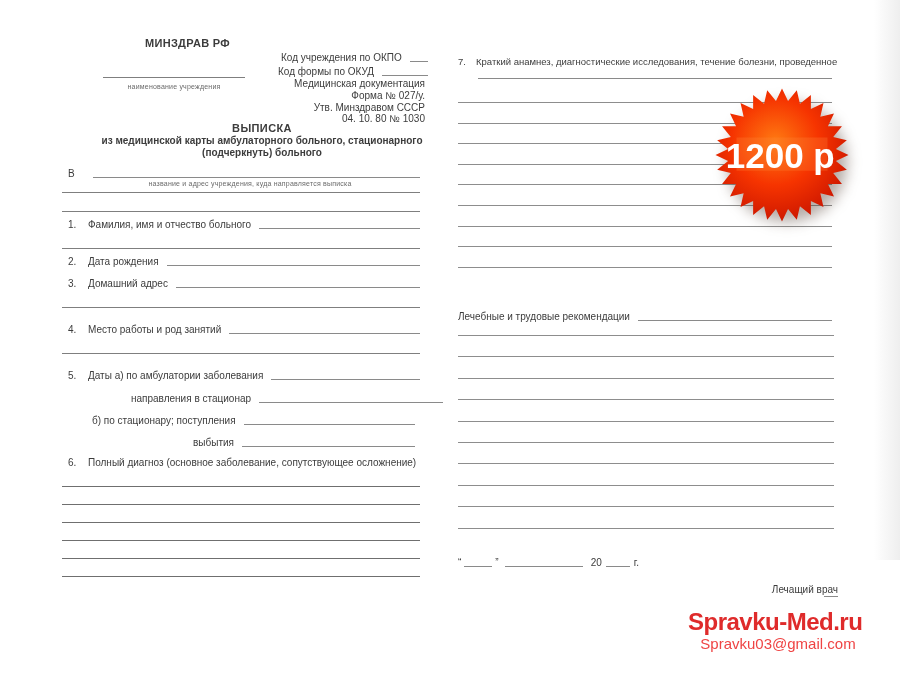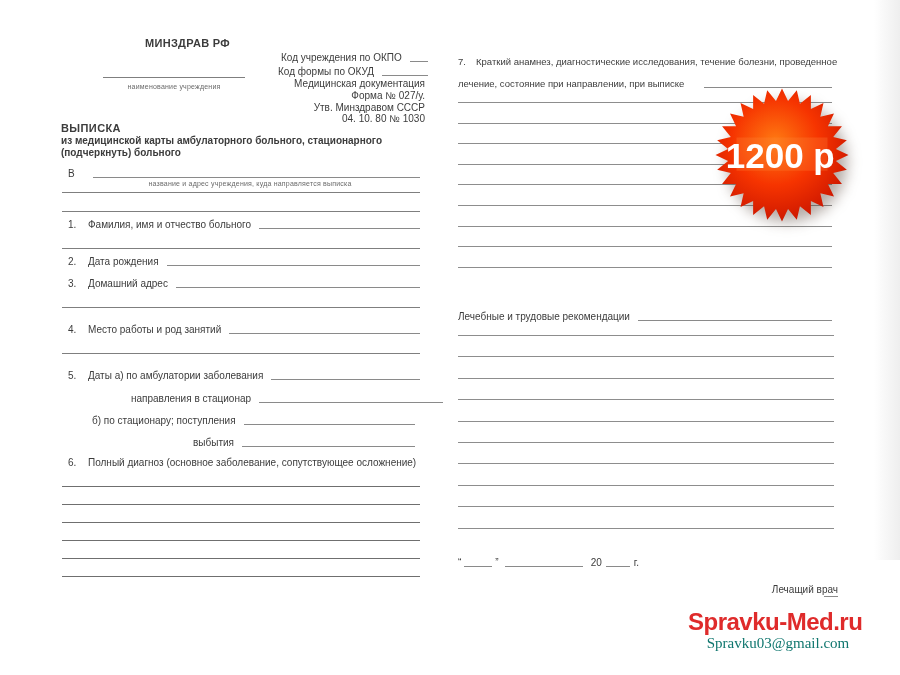--- a/index.html
+++ b/index.html
@@ -16,21 +16,21 @@
   .fill{flex:1 1 auto;border-bottom:1px solid #8a8a8a;height:0;margin:0 0 2px 8px;min-width:14px;}
   .hline{position:absolute;border-top:1px solid #7f7f7f;height:0;}
   .lines{position:absolute;}
   .lines .wline{border-top:1px solid #818181;}
   .lines-left .wline{height:17px;border-top-color:#6f6f6f;}
   .lines-a .wline{height:19.6px;border-top-color:#8d8d8d;}
   .lines-b .wline{height:20.4px;border-top-color:#8d8d8d;}
   .bold{font-weight:bold;}
   .caption{position:absolute;font-size:7px;color:#6a6a6a;text-align:center;letter-spacing:.2px;}
   .docblock{position:absolute;left:268px;top:78px;width:157px;text-align:right;font-size:10px;line-height:11.8px;color:#3c3c3c;}
-  .centerline{position:absolute;left:61px;width:402px;}
+  .centerline{position:absolute;left:61px;width:402px;text-align:center;}
   .edge-shade{position:absolute;right:0;top:0;width:26px;height:560px;
     background:linear-gradient(to left, rgba(150,150,150,.16), rgba(150,150,150,0));}
   .badge{position:absolute;left:712px;top:85px;width:140px;height:140px;
     filter:drop-shadow(5px 7px 6px rgba(90,70,60,.45));}
   .badge text{font-family:"Liberation Sans", sans-serif;font-weight:bold;}
   .wm-site{position:absolute;left:688px;top:608px;width:180px;
     font-size:24px;font-weight:bold;letter-spacing:-.5px;}
   .wm-email{position:absolute;left:688px;top:635px;width:180px;text-align:center;font-size:15px;}
   .date-seg{display:inline-block;border-bottom:1px solid #8a8a8a;height:10px;}
 </style>
@@ -134,21 +134,20 @@
     </div>
 </div>
 
 <div>
 
   <div class="row" style="left:458px;top:56px;width:400px;font-size:9.5px;">
     <span class="num" style="width:18px;">7.</span>
     <span class="lbl">Краткий анамнез, диагностические исследования, течение болезни, проведенное</span>
   </div>
   <div class="row" style="left:458px;top:78px;width:374px;font-size:9.5px;">
-    <span class="lbl">лечение, состояние при направлении, при выписке</span>
     <span class="fill" style="margin-left:20px;"></span>
   </div>
 
   <div class="lines lines-a" style="left:458px;top:102px;width:374px;">
       <div class="wline"></div>
       <div class="wline"></div>
       <div class="wline"></div>
       <div class="wline"></div>
       <div class="wline"></div>
       <div class="wline"></div>
@@ -198,13 +197,13 @@
       <stop offset="48%" stop-color="#f63400"></stop>
       <stop offset="100%" stop-color="#c31000"></stop>
     </radialGradient>
   </defs>
   <polygon fill="url(#bgrad)" points="80.0,4.0 86.9,18.4 96.9,5.9 100.5,21.5 113.0,11.5 113.0,27.5 127.4,20.6 123.8,36.2 139.4,32.6 132.5,47.0 148.5,47.0 138.5,59.5 154.1,63.1 141.6,73.1 156.0,80.0 141.6,86.9 154.1,96.9 138.5,100.5 148.5,113.0 132.5,113.0 139.4,127.4 123.8,123.8 127.4,139.4 113.0,132.5 113.0,148.5 100.5,138.5 96.9,154.1 86.9,141.6 80.0,156.0 73.1,141.6 63.1,154.1 59.5,138.5 47.0,148.5 47.0,132.5 32.6,139.4 36.2,123.8 20.6,127.4 27.5,113.0 11.5,113.0 21.5,100.5 5.9,96.9 18.4,86.9 4.0,80.0 18.4,73.1 5.9,63.1 21.5,59.5 11.5,47.0 27.5,47.0 20.6,32.6 36.2,36.2 32.6,20.6 47.0,27.5 47.0,11.5 59.5,21.5 63.1,5.9 73.1,18.4"></polygon>
   <rect x="28" y="60" width="104" height="38" fill="#ff8a3a" opacity="0.28"></rect>
   <text x="78" y="95" text-anchor="middle" font-size="40" fill="#ffffff">1200 р</text>
 </svg>
 
 <div class="wm-site" style="color: rgb(223, 43, 43);">Spravku-Med.ru</div>
-<div class="wm-email" style="color: #0f766e; font-family: Liberation Serif, serif;">Spravku03@gmail.com</div>
+<div class="wm-email" style="color: #ef4444;">Spravku03@gmail.com</div>
 
 </body></html>

